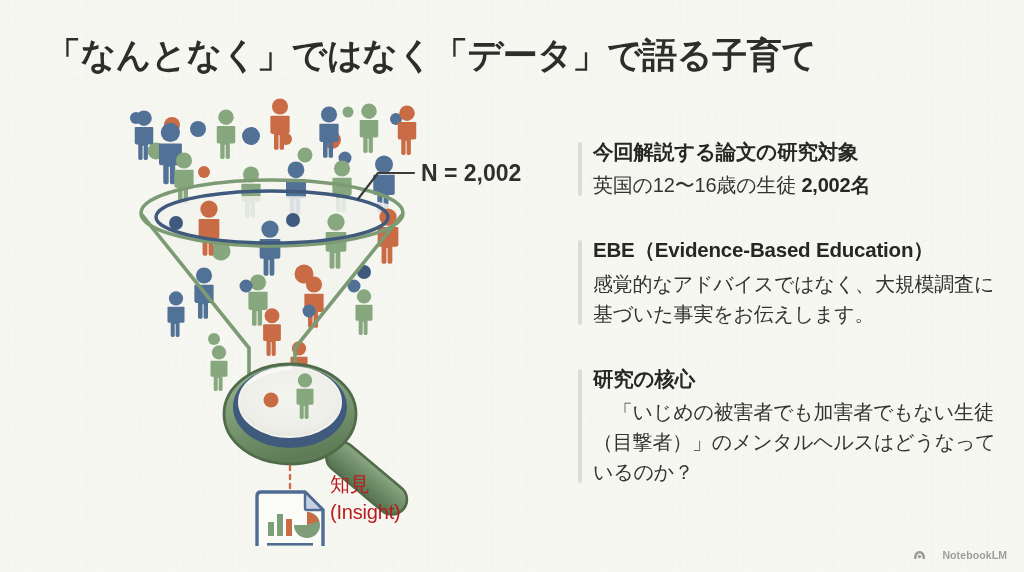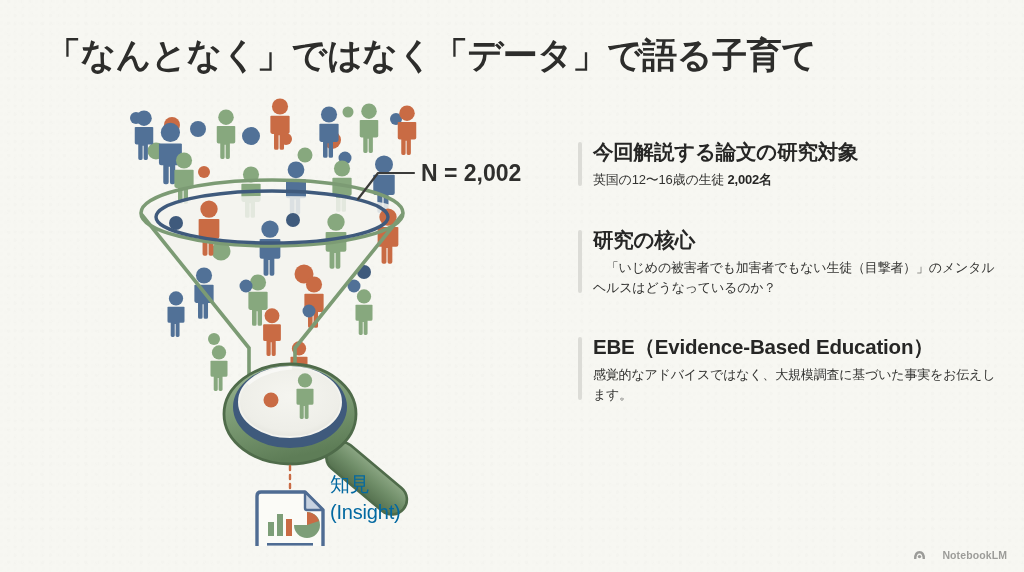--- a/index.html
+++ b/index.html
@@ -67,21 +67,21 @@
   }
   .block .heading {
     font-size: 20.5px;
     font-weight: 700;
     color: #262625;
     line-height: 1.38;
     letter-spacing: -0.2px;
     margin-bottom: 4px;
   }
   .block .body {
-    font-size: 13px;
+    font-size: 20px;
     font-weight: 400;
     color: #333331;
     line-height: 1.5;
     letter-spacing: -0.2px;
   }
   .block .body b { font-weight: 700; color: #262625; }
 
   
   .illustration {
     position: absolute;
@@ -93,21 +93,21 @@
   }
   .illustration svg { display: block; }
 
   
   .insight-label {
     position: absolute;
     left: 330px;
     top: 471px;
     font-size: 20px;
     line-height: 1.38;
-    color: #0369a1;
+    color: #b91c1c;
     letter-spacing: -0.2px;
   }
 
   
   .watermark {
     position: absolute;
     right: 17px;
     bottom: 11px;
     display: flex;
     align-items: flex-start;
@@ -327,28 +327,28 @@
   <div class="blocks">
 
     <div class="block">
       <span class="rule"></span>
       <div class="heading">今回解説する論文の研究対象</div>
       <div class="body"><span>英国の12〜16歳の生徒 </span><b>2,002名</b></div>
     </div>
 
     <div class="block">
       <span class="rule"></span>
+      <div class="heading">EBE（Evidence-Based Education）</div>
+      <div class="body">感覚的なアドバイスではなく、大規模調査に基づいた事実をお伝えします。</div>
+    </div>
+
+    <div class="block">
+      <span class="rule"></span>
       <div class="heading">研究の核心</div>
       <div class="body">　「いじめの被害者でも加害者でもない生徒（目撃者）」のメンタルヘルスはどうなっているのか？</div>
-    </div>
-
-    <div class="block">
-      <span class="rule"></span>
-      <div class="heading">EBE（Evidence-Based Education）</div>
-      <div class="body">感覚的なアドバイスではなく、大規模調査に基づいた事実をお伝えします。</div>
     </div>
 
   </div>
 
   <div class="watermark">
     <svg width="13" height="11" viewBox="0 0 13 11">
       <path d="M1 10 Q1 2 6.5 2 Q12 2 12 10 L9.6 10 Q9.6 4.4 6.5 4.4 Q3.4 4.4 3.4 10 Z" fill="#4a4a48"></path>
       <circle cx="6.5" cy="7.6" r="1.7" fill="#4a4a48"></circle>
     </svg>
     <span class="wm-text">NotebookLM</span>

